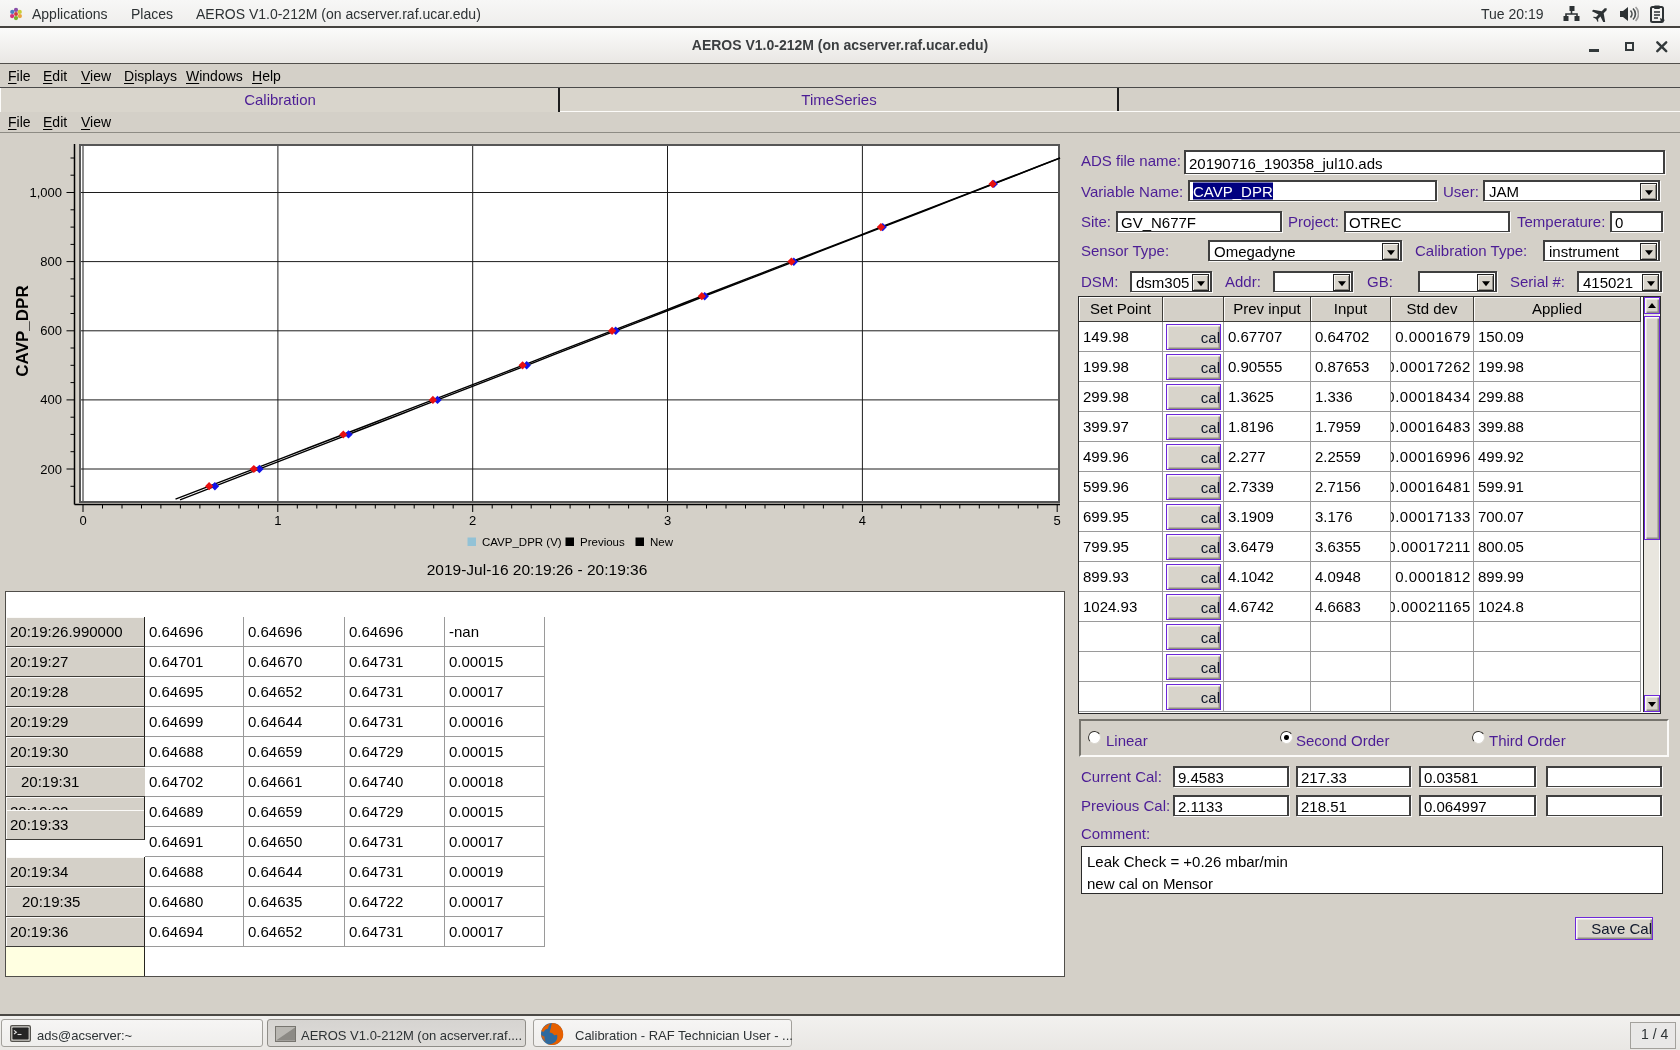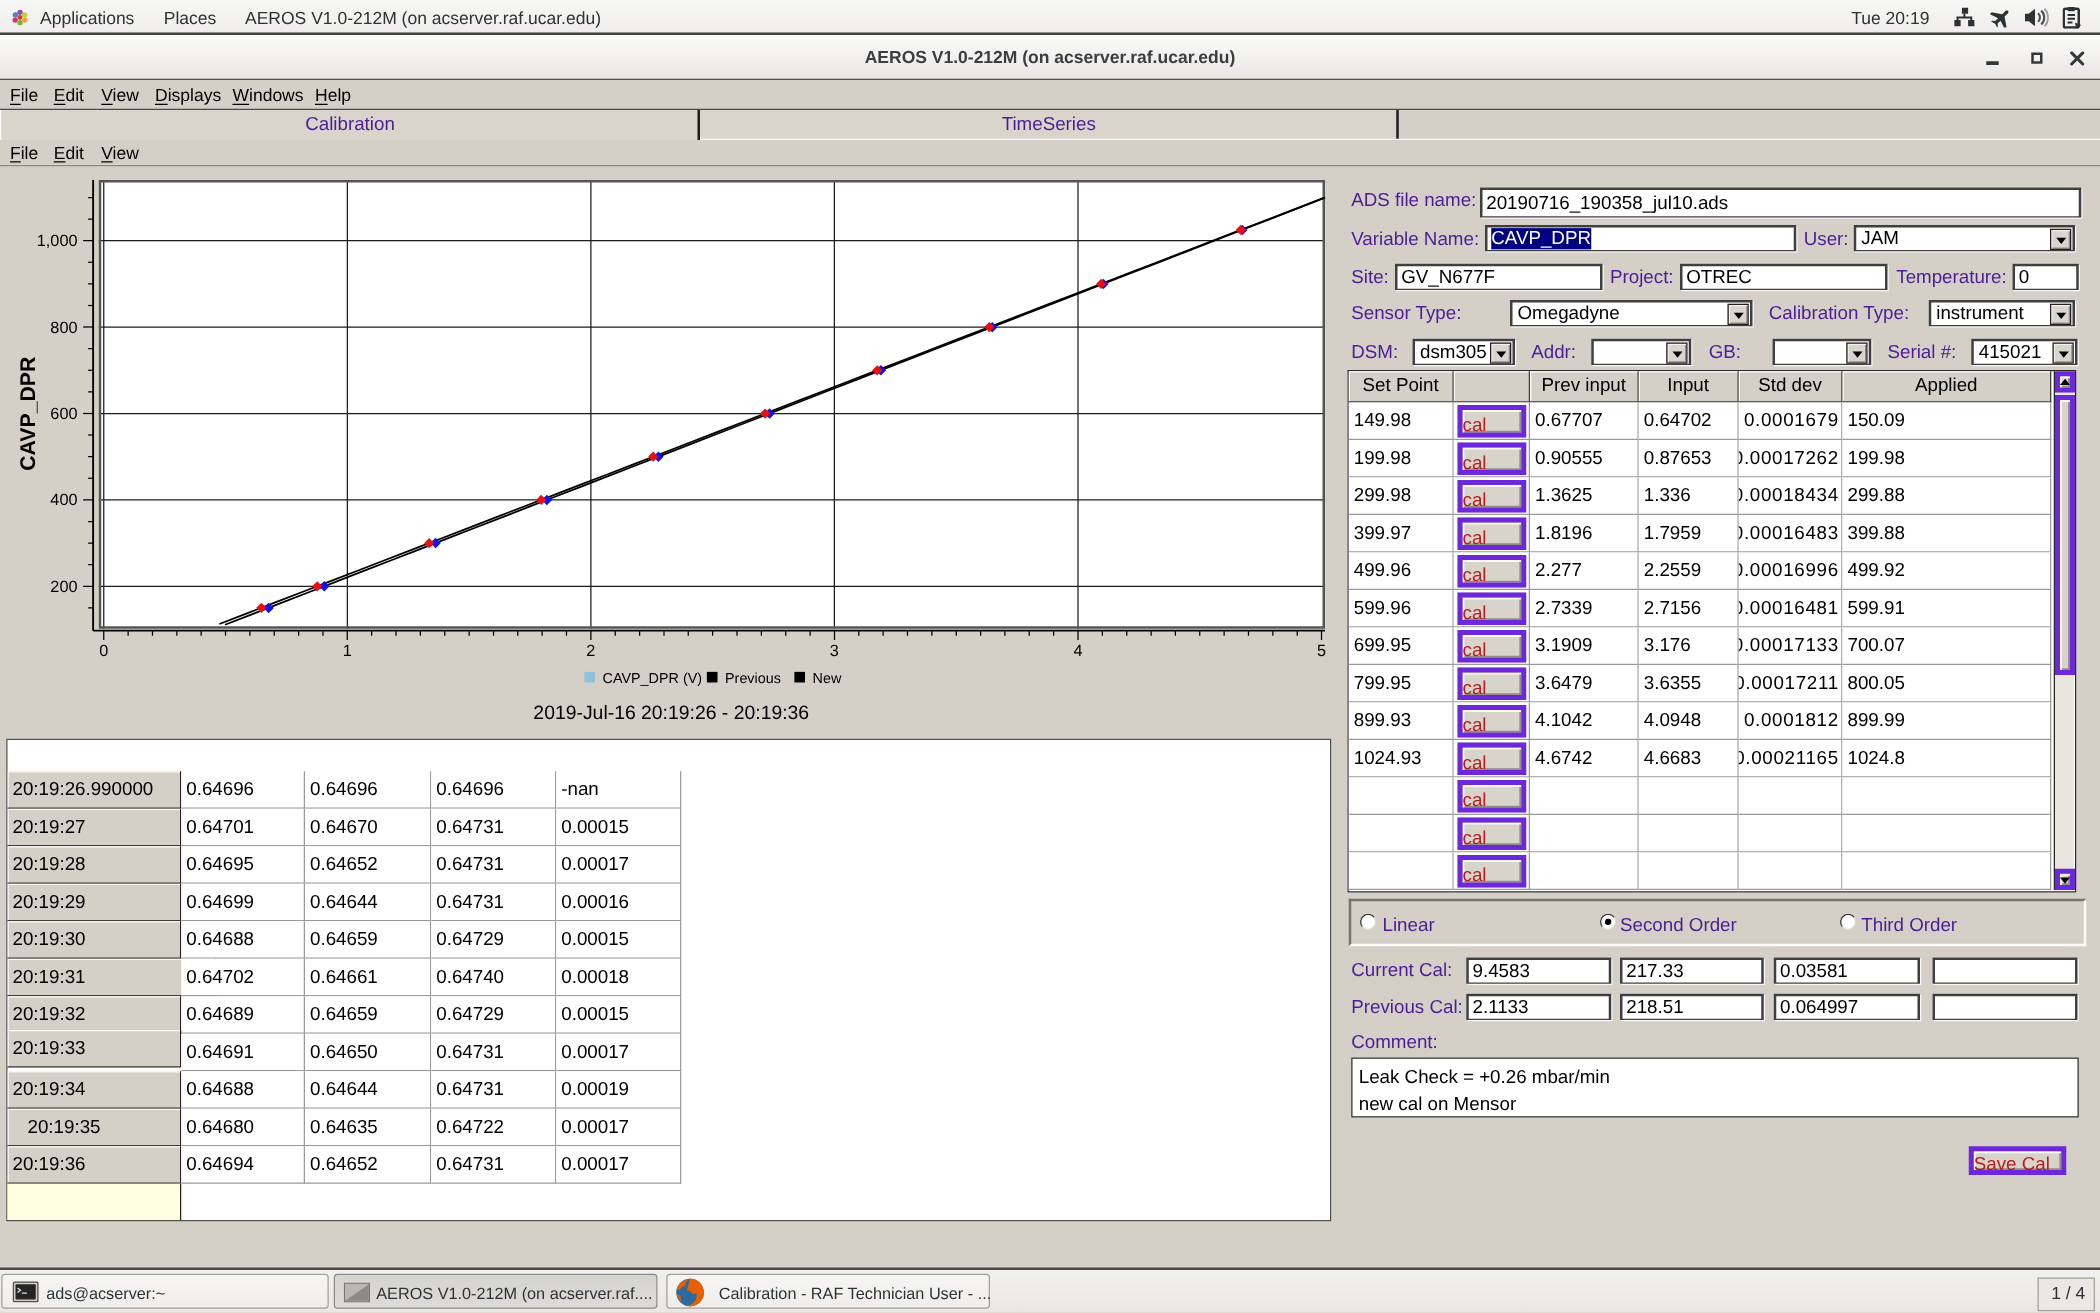--- a/index.html
+++ b/index.html
@@ -3,22 +3,22 @@
 *{margin:0;padding:0;box-sizing:border-box}
 html,body{width:1680px;height:1050px;overflow:hidden;font-family:"Liberation Sans",sans-serif;background:#d4d0c8}
 .abs{position:absolute}
 .lb{position:absolute;color:#4c1d95;white-space:nowrap}
 .inp{position:absolute;background:#fff;border:2px solid #3f3f3f;border-bottom-width:1px;border-right-width:2px;
      box-shadow:1px 1px 0 rgba(255,255,255,.85);font-size:15px;color:#000}
 .cbtn{position:absolute;right:1px;top:1px;width:17px;background:#d9d5cc;border:1px solid #222;
       box-shadow:inset 1px 1px 0 #f4f2ee,inset -1px -1px 0 #8f8d86}
 .arr{position:absolute;left:50%;top:50%;transform:translate(-50%,-35%);width:0;height:0;
      border-left:4.5px solid transparent;border-right:4.5px solid transparent;border-top:5px solid #000}
-.btn3d{position:absolute;background:#d8d4cb;border:4px solid #6d28d9;
-       box-shadow:inset 1.5px 1.5px 0 #fbfaf8,inset -1.5px -1.5px 0 #8f8d85;color:#b91c1c;text-align:left}
+.btn3d{position:absolute;background:#d8d4cb;border:1px solid #6d28d9;
+       box-shadow:inset 1.5px 1.5px 0 #fbfaf8,inset -1.5px -1.5px 0 #8f8d85;color:#0f172a;text-align:right}
 .mn{position:absolute;color:#000;font-size:14px;white-space:nowrap}
 .mn u{text-decoration:underline;text-underline-offset:2px}
 </style></head><body>
 <div class="abs" style="left:0;top:0;width:1680px;height:28px;background:linear-gradient(#f7f7f6,#efeeec);border-bottom:2px solid #45433f">
 <svg class="abs" style="left:9px;top:7px" width="14" height="14" viewBox="0 0 17 17">
 <circle cx="8.5" cy="3.5" r="2.6" fill="#8a4fa8"></circle>
       <circle cx="13" cy="6" r="2.6" fill="#c9cd34"></circle>
 <circle cx="13.2" cy="11" r="2.6" fill="#e8a33d"></circle>
       <circle cx="8.5" cy="13.5" r="2.6" fill="#7db32b"></circle>
 <circle cx="3.8" cy="11" r="2.6" fill="#d5307a"></circle>
@@ -241,31 +241,31 @@
 <div class="abs" style="left:0;top:115px;width:139px;height:30px;background:#d4d0c8;border-right:1.5px solid #26241f;border-bottom:1px solid #3f3d39;box-shadow:inset 1px 1px 0 #fbfaf8;font-size:15px;line-height:29px;padding-left:4px">20:19:29</div>
 <div class="abs" style="left:139px;top:115px;width:99px;height:30px;background:#fff;border-right:1px solid #9a9a9a;border-bottom:1px solid #9a9a9a;font-size:15px;line-height:29px;padding-left:4px">0.64699</div>
 <div class="abs" style="left:238px;top:115px;width:101px;height:30px;background:#fff;border-right:1px solid #9a9a9a;border-bottom:1px solid #9a9a9a;font-size:15px;line-height:29px;padding-left:4px">0.64644</div>
 <div class="abs" style="left:339px;top:115px;width:100px;height:30px;background:#fff;border-right:1px solid #9a9a9a;border-bottom:1px solid #9a9a9a;font-size:15px;line-height:29px;padding-left:4px">0.64731</div>
 <div class="abs" style="left:439px;top:115px;width:100px;height:30px;background:#fff;border-right:1px solid #9a9a9a;border-bottom:1px solid #9a9a9a;font-size:15px;line-height:29px;padding-left:4px">0.00016</div>
 <div class="abs" style="left:0;top:145px;width:139px;height:30px;background:#d4d0c8;border-right:1.5px solid #26241f;border-bottom:1px solid #3f3d39;box-shadow:inset 1px 1px 0 #fbfaf8;font-size:15px;line-height:29px;padding-left:4px">20:19:30</div>
 <div class="abs" style="left:139px;top:145px;width:99px;height:30px;background:#fff;border-right:1px solid #9a9a9a;border-bottom:1px solid #9a9a9a;font-size:15px;line-height:29px;padding-left:4px">0.64688</div>
 <div class="abs" style="left:238px;top:145px;width:101px;height:30px;background:#fff;border-right:1px solid #9a9a9a;border-bottom:1px solid #9a9a9a;font-size:15px;line-height:29px;padding-left:4px">0.64659</div>
 <div class="abs" style="left:339px;top:145px;width:100px;height:30px;background:#fff;border-right:1px solid #9a9a9a;border-bottom:1px solid #9a9a9a;font-size:15px;line-height:29px;padding-left:4px">0.64729</div>
 <div class="abs" style="left:439px;top:145px;width:100px;height:30px;background:#fff;border-right:1px solid #9a9a9a;border-bottom:1px solid #9a9a9a;font-size:15px;line-height:29px;padding-left:4px">0.00015</div>
-<div class="abs" style="left:0;top:175px;width:167px;height:30px;background:#d4d0c8;border-right:1.5px solid #26241f;border-bottom:1px solid #3f3d39;box-shadow:inset 1px 1px 0 #fbfaf8;font-size:15px;line-height:29px;padding-left:4px">20:19:31</div>
+<div class="abs" style="left:0;top:175px;width:167px;height:30px;background:#d4d0c8;border-right:1.5px solid #26241f;border-bottom:1px solid #3f3d39;box-shadow:inset 1px 1px 0 #fbfaf8;font-size:15px;line-height:29px;padding-left:15px">20:19:31</div>
 <div class="abs" style="left:139px;top:175px;width:99px;height:30px;background:#fff;border-right:1px solid #9a9a9a;border-bottom:1px solid #9a9a9a;font-size:15px;line-height:29px;padding-left:4px">0.64702</div>
 <div class="abs" style="left:238px;top:175px;width:101px;height:30px;background:#fff;border-right:1px solid #9a9a9a;border-bottom:1px solid #9a9a9a;font-size:15px;line-height:29px;padding-left:4px">0.64661</div>
 <div class="abs" style="left:339px;top:175px;width:100px;height:30px;background:#fff;border-right:1px solid #9a9a9a;border-bottom:1px solid #9a9a9a;font-size:15px;line-height:29px;padding-left:4px">0.64740</div>
 <div class="abs" style="left:439px;top:175px;width:100px;height:30px;background:#fff;border-right:1px solid #9a9a9a;border-bottom:1px solid #9a9a9a;font-size:15px;line-height:29px;padding-left:4px">0.00018</div>
 <div class="abs" style="left:0;top:205px;width:139px;height:30px;background:#d4d0c8;border-right:1.5px solid #26241f;border-bottom:1px solid #3f3d39;box-shadow:inset 1px 1px 0 #fbfaf8;font-size:15px;line-height:29px;padding-left:4px">20:19:32</div>
 <div class="abs" style="left:139px;top:205px;width:99px;height:30px;background:#fff;border-right:1px solid #9a9a9a;border-bottom:1px solid #9a9a9a;font-size:15px;line-height:29px;padding-left:4px">0.64689</div>
 <div class="abs" style="left:238px;top:205px;width:101px;height:30px;background:#fff;border-right:1px solid #9a9a9a;border-bottom:1px solid #9a9a9a;font-size:15px;line-height:29px;padding-left:4px">0.64659</div>
 <div class="abs" style="left:339px;top:205px;width:100px;height:30px;background:#fff;border-right:1px solid #9a9a9a;border-bottom:1px solid #9a9a9a;font-size:15px;line-height:29px;padding-left:4px">0.64729</div>
 <div class="abs" style="left:439px;top:205px;width:100px;height:30px;background:#fff;border-right:1px solid #9a9a9a;border-bottom:1px solid #9a9a9a;font-size:15px;line-height:29px;padding-left:4px">0.00015</div>
-<div class="abs" style="left:0;top:232px;width:139px;height:30px;background:#d4d0c8;border-right:1.5px solid #26241f;border-bottom:1px solid #3f3d39;box-shadow:inset 1px 1px 0 #fbfaf8;font-size:15px;line-height:29px;padding-left:4px">20:19:33</div>
+<div class="abs" style="left:0;top:218px;width:139px;height:30px;background:#d4d0c8;border-right:1.5px solid #26241f;border-bottom:1px solid #3f3d39;box-shadow:inset 1px 1px 0 #fbfaf8;font-size:15px;line-height:29px;padding-left:4px">20:19:33</div>
 <div class="abs" style="left:139px;top:235px;width:99px;height:30px;background:#fff;border-right:1px solid #9a9a9a;border-bottom:1px solid #9a9a9a;font-size:15px;line-height:29px;padding-left:4px">0.64691</div>
 <div class="abs" style="left:238px;top:235px;width:101px;height:30px;background:#fff;border-right:1px solid #9a9a9a;border-bottom:1px solid #9a9a9a;font-size:15px;line-height:29px;padding-left:4px">0.64650</div>
 <div class="abs" style="left:339px;top:235px;width:100px;height:30px;background:#fff;border-right:1px solid #9a9a9a;border-bottom:1px solid #9a9a9a;font-size:15px;line-height:29px;padding-left:4px">0.64731</div>
 <div class="abs" style="left:439px;top:235px;width:100px;height:30px;background:#fff;border-right:1px solid #9a9a9a;border-bottom:1px solid #9a9a9a;font-size:15px;line-height:29px;padding-left:4px">0.00017</div>
 <div class="abs" style="left:0;top:265px;width:139px;height:30px;background:#d4d0c8;border-right:1.5px solid #26241f;border-bottom:1px solid #3f3d39;box-shadow:inset 1px 1px 0 #fbfaf8;font-size:15px;line-height:29px;padding-left:4px">20:19:34</div>
 <div class="abs" style="left:139px;top:265px;width:99px;height:30px;background:#fff;border-right:1px solid #9a9a9a;border-bottom:1px solid #9a9a9a;font-size:15px;line-height:29px;padding-left:4px">0.64688</div>
 <div class="abs" style="left:238px;top:265px;width:101px;height:30px;background:#fff;border-right:1px solid #9a9a9a;border-bottom:1px solid #9a9a9a;font-size:15px;line-height:29px;padding-left:4px">0.64644</div>
 <div class="abs" style="left:339px;top:265px;width:100px;height:30px;background:#fff;border-right:1px solid #9a9a9a;border-bottom:1px solid #9a9a9a;font-size:15px;line-height:29px;padding-left:4px">0.64731</div>
 <div class="abs" style="left:439px;top:265px;width:100px;height:30px;background:#fff;border-right:1px solid #9a9a9a;border-bottom:1px solid #9a9a9a;font-size:15px;line-height:29px;padding-left:4px">0.00019</div>
 <div class="abs" style="left:0;top:295px;width:139px;height:30px;background:#d4d0c8;border-right:1.5px solid #26241f;border-bottom:1px solid #3f3d39;box-shadow:inset 1px 1px 0 #fbfaf8;font-size:15px;line-height:29px;padding-left:16px">20:19:35</div>

